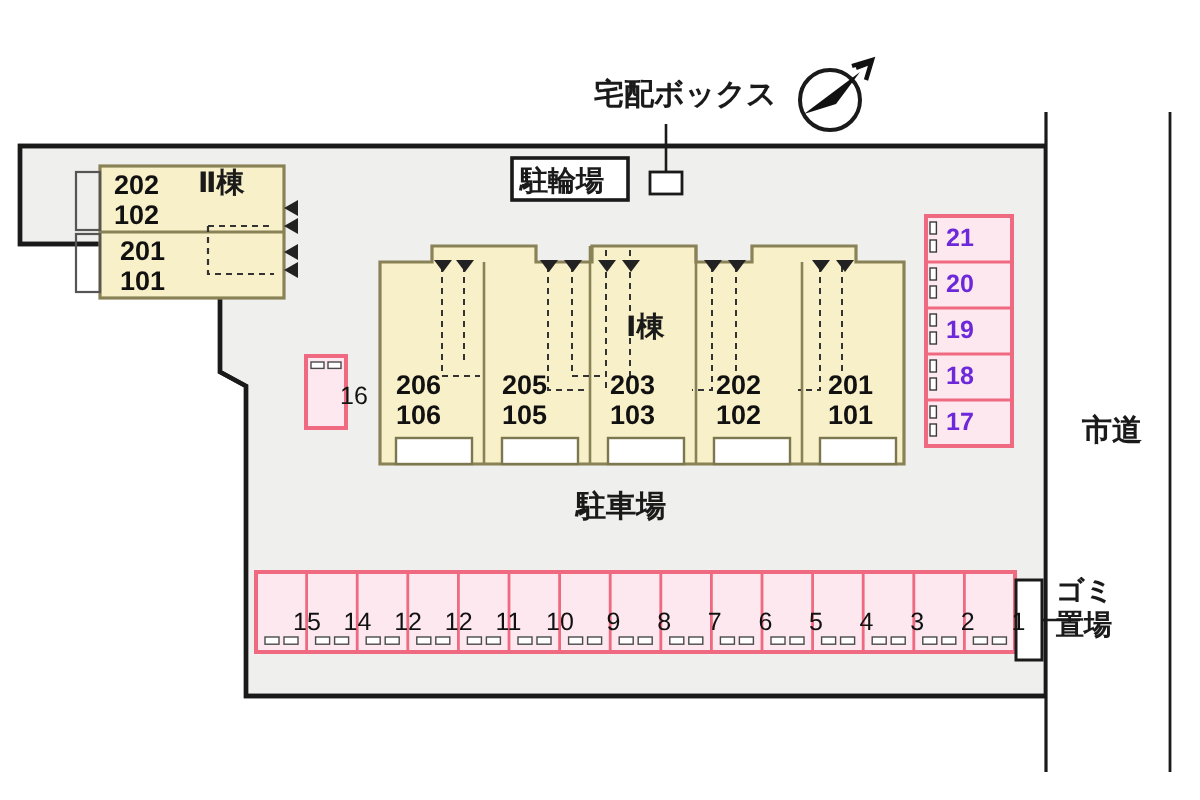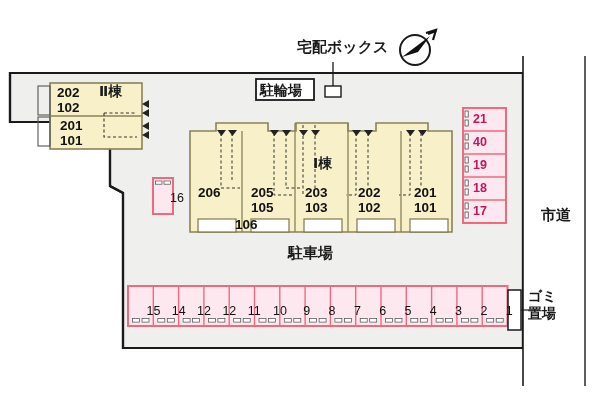--- a/index.html
+++ b/index.html
@@ -8,21 +8,21 @@
     background:#ffffff;
     font-family:"Liberation Sans","DejaVu Sans",sans-serif;
     overflow:hidden;
     position:relative;
   }
   #map{position:absolute;left:0;top:0;width:600px;height:400px;}
   .txt{position:absolute;font-weight:bold;color:#1a1a1a;white-space:nowrap;}
   .jp{font-family:"DejaVu Sans","Liberation Sans",sans-serif;font-weight:bold;}
   .unitnum{font-size:13.5px;font-weight:bold;color:#111;letter-spacing:0px;}
   .pnum{font-size:12.5px;font-weight:normal;color:#111;margin-left:15px;}
-  .vnum{font-size:12.5px;font-weight:bold;color:#be185d;}
+  .vnum{font-size:12.5px;font-weight:bold;color:#6d28d9;}
 </style>
 </head>
 <body>
 
 <svg id="map" viewBox="0 0 600 400">
   <defs>
     <g id="wheelstop-h">
       <rect x="0" y="0" width="7" height="3.5" fill="#ffffff" stroke="#4a4a4a" stroke-width="0.8"></rect>
     </g>
   </defs>
@@ -192,34 +192,34 @@
 
 <div class="txt jp" style="left:99px;top:83px;font-size:14px;">Ⅱ棟</div>
 <div class="txt jp" style="left:313px;top:155px;font-size:14px;">Ⅰ棟</div>
 
 <div class="txt unitnum" style="left:57px;top:85px;">202</div>
 <div class="txt unitnum" style="left:57px;top:100px;">102</div>
 <div class="txt unitnum" style="left:60px;top:118px;">201</div>
 <div class="txt unitnum" style="left:60px;top:133px;">101</div>
 
 <div class="txt unitnum" style="left:198px;top:185px;">206</div>
-<div class="txt unitnum" style="left:198px;top:217px;margin-left:37px;">106</div>
+<div class="txt unitnum" style="left:198px;top:200px;">106</div>
 <div class="txt unitnum" style="left:251px;top:185px;">205</div>
 <div class="txt unitnum" style="left:251px;top:200px;">105</div>
 <div class="txt unitnum" style="left:305px;top:185px;">203</div>
 <div class="txt unitnum" style="left:305px;top:200px;">103</div>
 <div class="txt unitnum" style="left:358px;top:185px;">202</div>
 <div class="txt unitnum" style="left:358px;top:200px;">102</div>
 <div class="txt unitnum" style="left:414px;top:185px;">201</div>
 <div class="txt unitnum" style="left:414px;top:200px;">101</div>
 
 <div class="txt pnum" style="left:155px;top:191px;">16</div>
 
 <div class="txt vnum" style="left:473px;top:112px;">21</div>
-<div class="txt vnum" style="left:473px;top:135px;">40</div>
+<div class="txt vnum" style="left:473px;top:135px;">20</div>
 <div class="txt vnum" style="left:473px;top:158px;">19</div>
 <div class="txt vnum" style="left:473px;top:181px;">18</div>
 <div class="txt vnum" style="left:473px;top:204px;">17</div>
 
 <div id="bottom-row-labels">
     <div class="txt pnum" style="left: 131.5px; top: 304px;">15</div>
     <div class="txt pnum" style="left: 156.8px; top: 304px;">14</div>
     <div class="txt pnum" style="left: 182.1px; top: 304px;">12</div>
     <div class="txt pnum" style="left: 207.4px; top: 304px;">12</div>
     <div class="txt pnum" style="left: 232.7px; top: 304px;">11</div>

